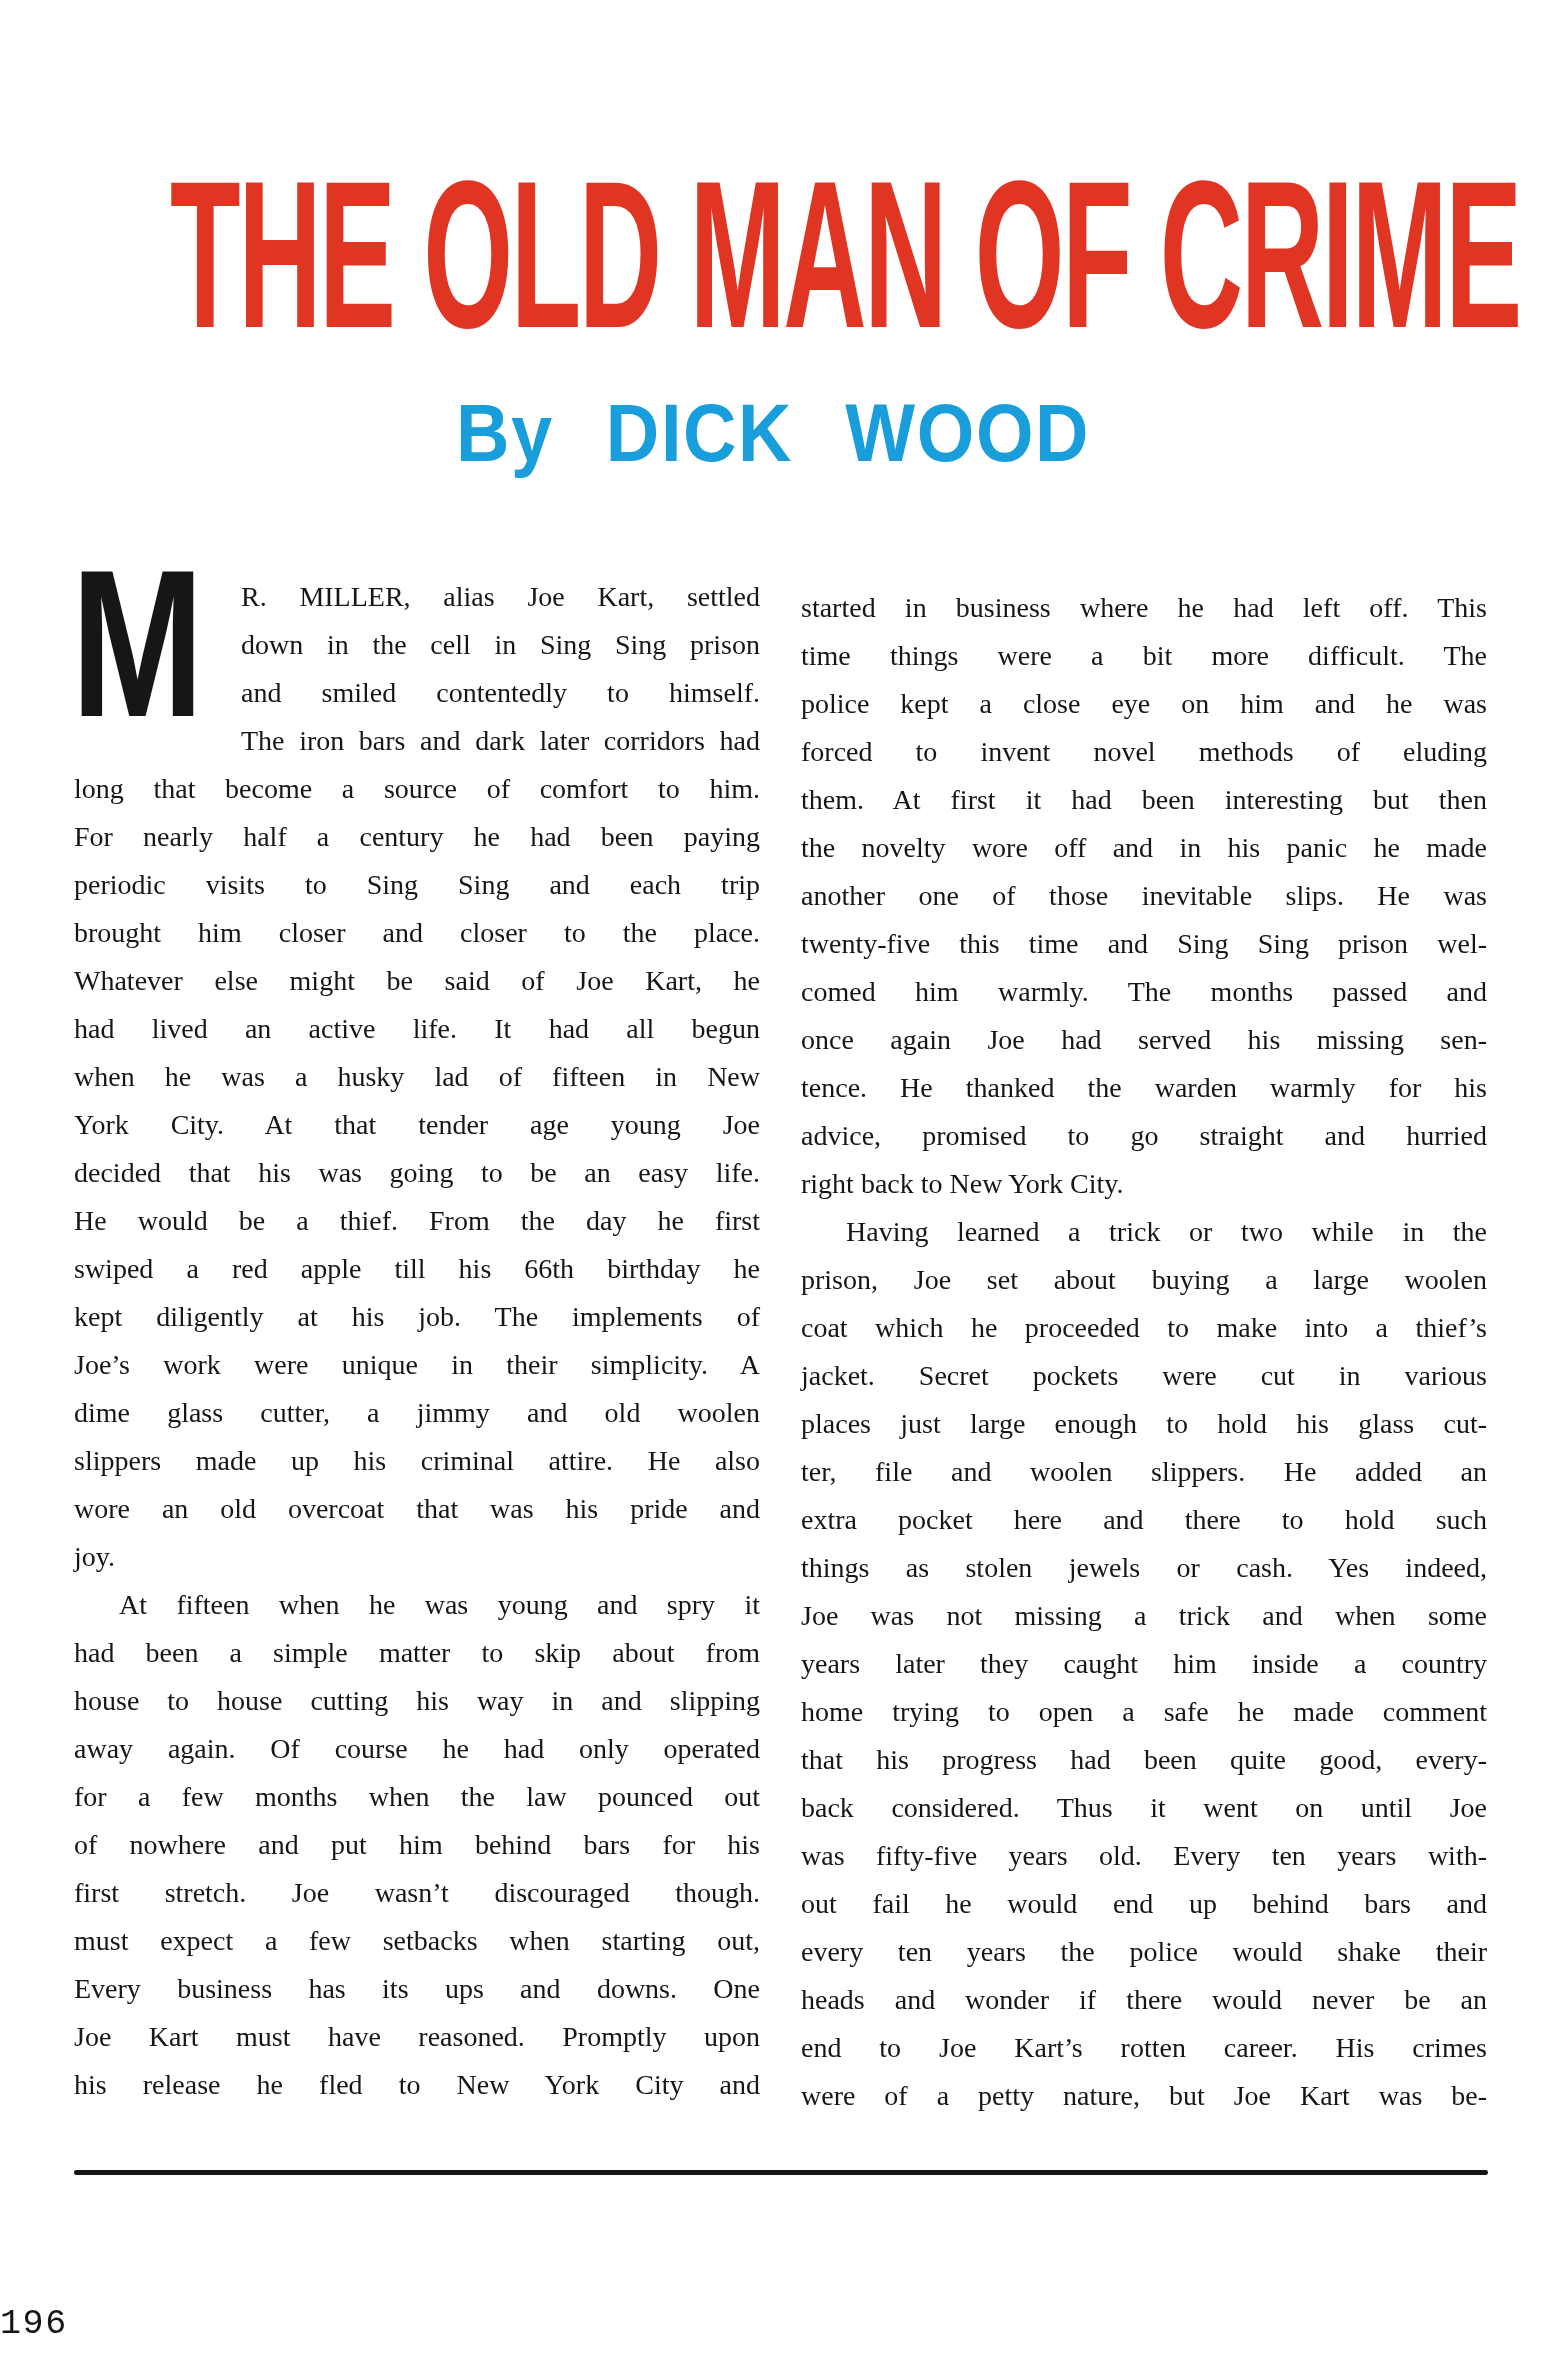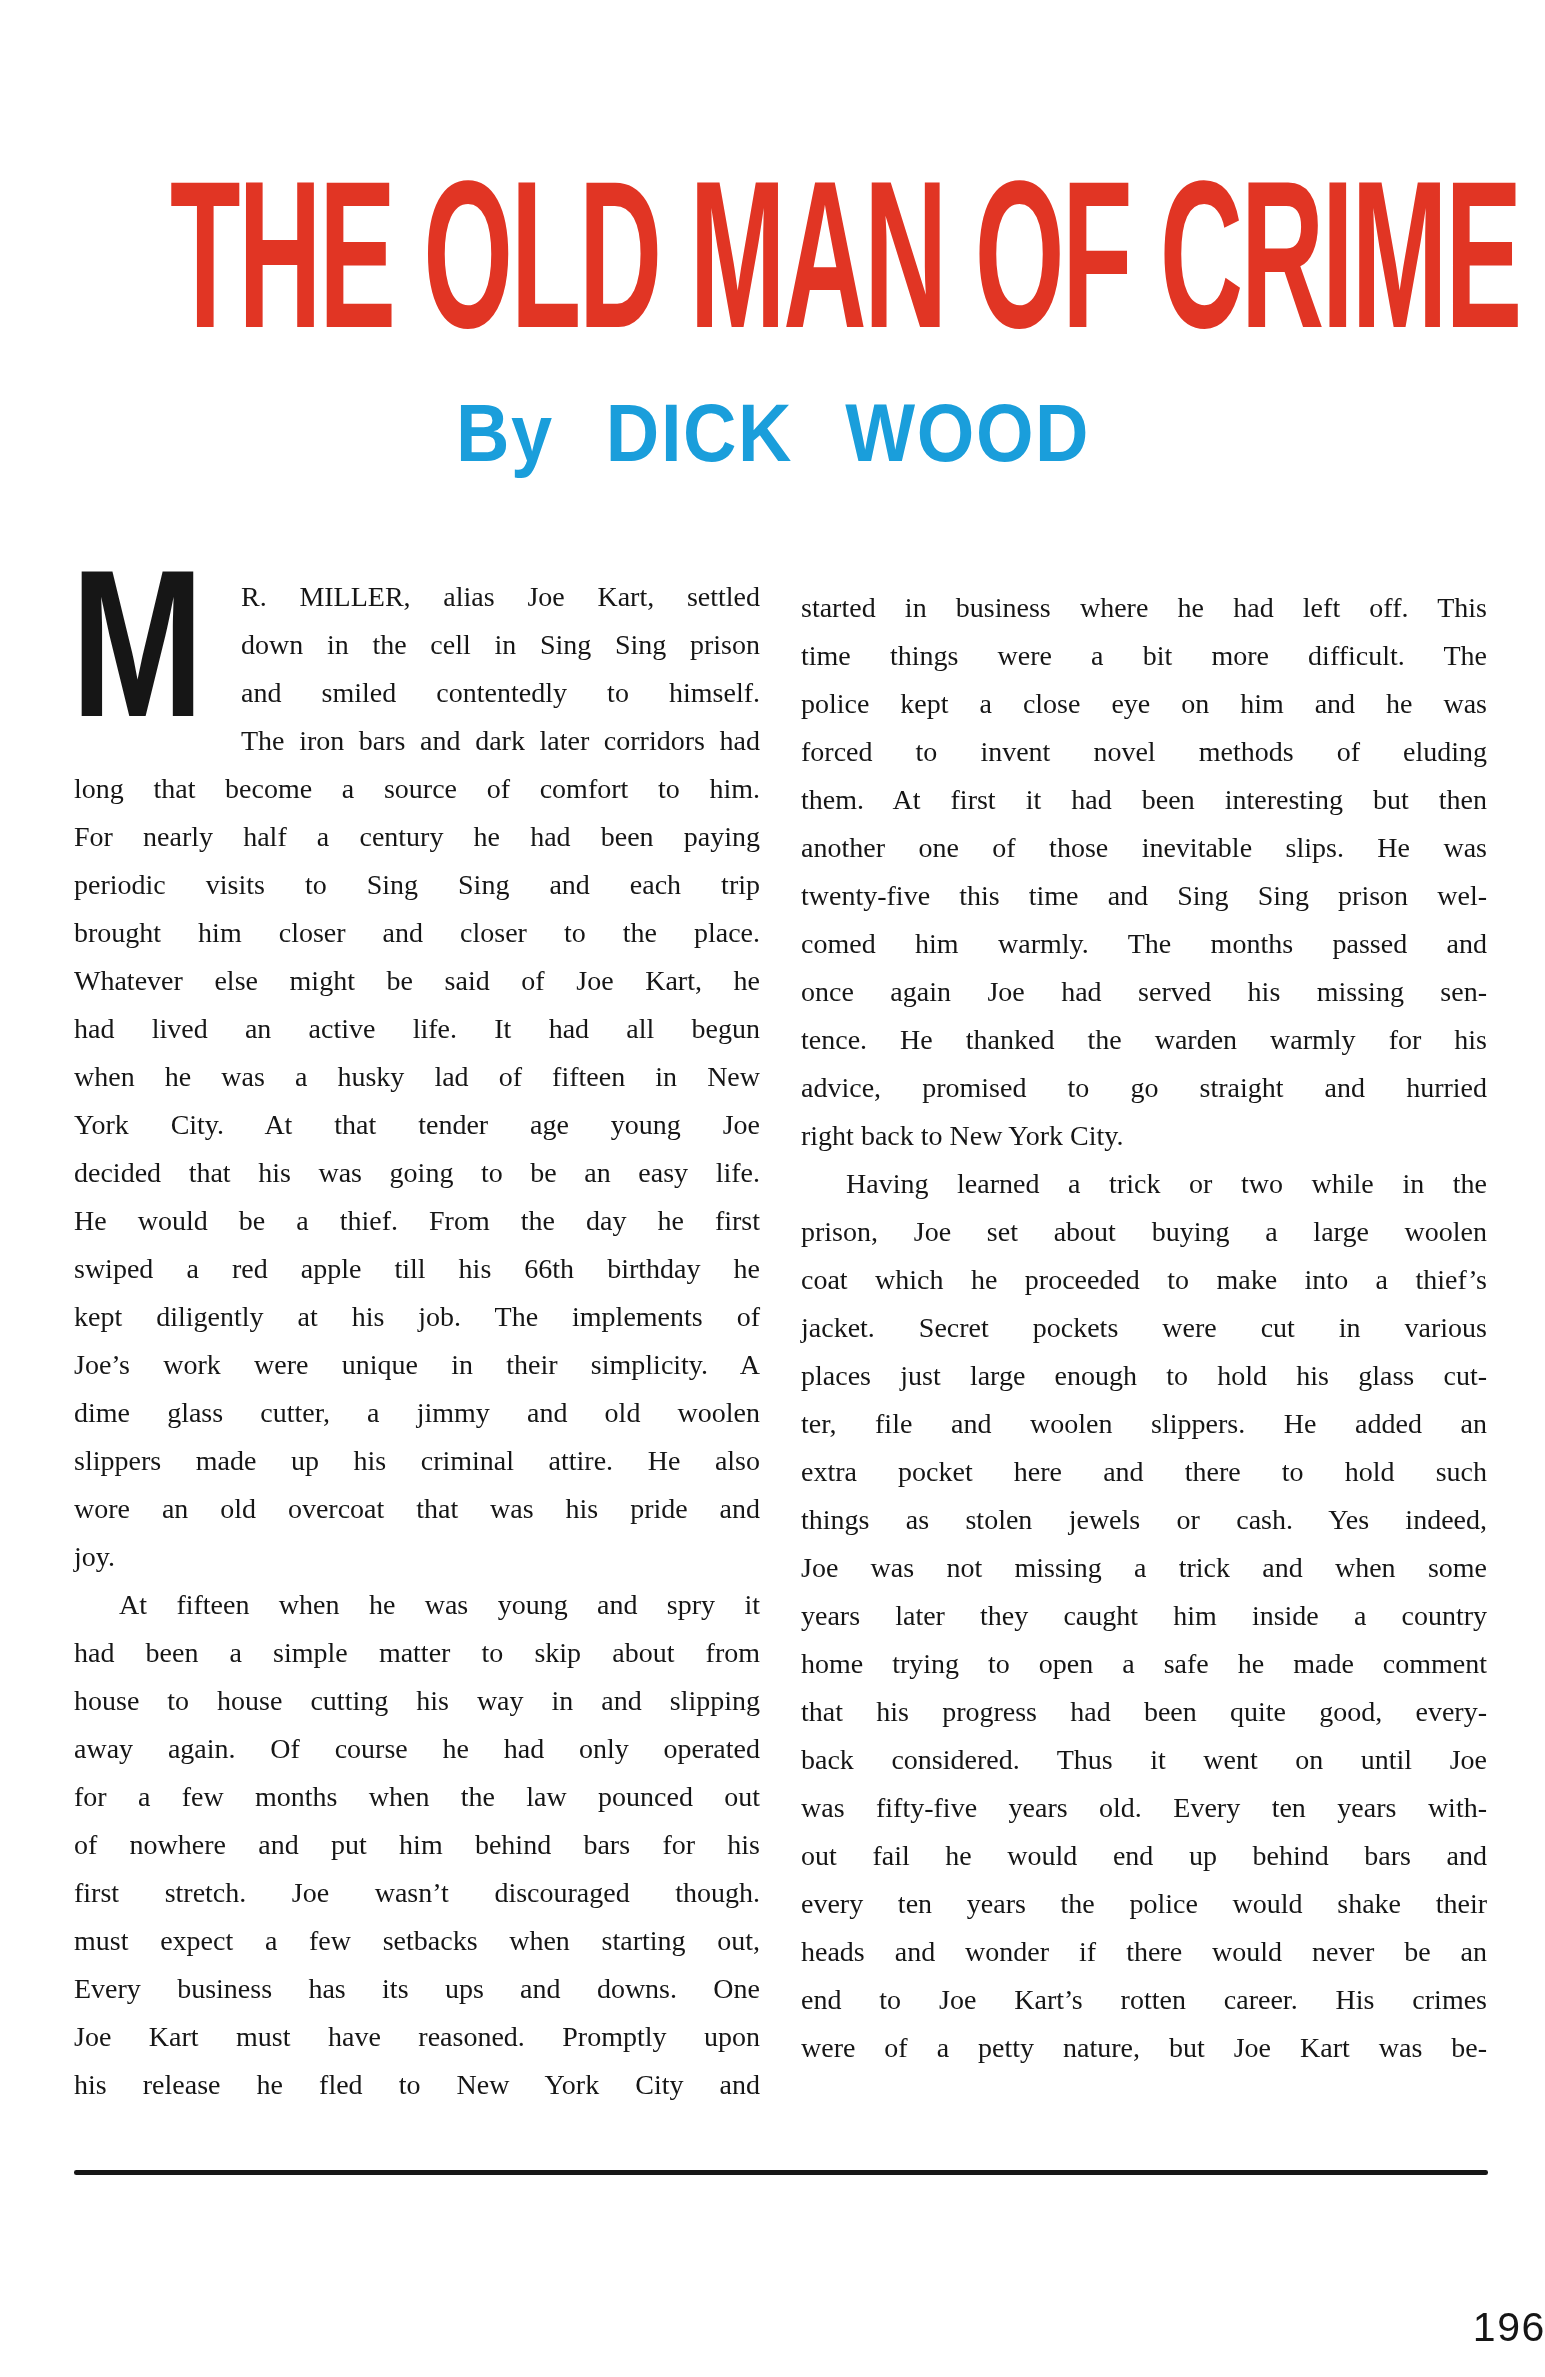--- a/index.html
+++ b/index.html
@@ -49,23 +49,23 @@
     font-weight:bold;font-size:210px;line-height:210px;
     color:var(--ink,#161616);
     transform:scale(0.76,1);transform-origin:left top;
   }
   .rule{
     position:absolute;top:2170px;left:74px;width:1414px;height:5.4px;
     background:var(--ink,#161616);border-radius:2.3px;
   }
   .page-num{
     position:absolute;top:2304px;left:0;width:100%;
-    text-align:right;
-    font-family:Liberation Sans, sans-serif;
-    font-size:41px;letter-spacing:1.6px;
+    text-align:left;
+    font-family:Liberation Mono, monospace;
+    font-size:35px;letter-spacing:1.6px;
     color:var(--ink,#161616);
   }
 </style>
 </head>
 <body style="--title-red: #e13524; --byline-blue: #1a9edb; --ink: #161616; --paper: #ffffff;">
 
 <div class="page">
 
   <h1 class="title">THE OLD MAN OF CRIME</h1>
 
@@ -110,20 +110,21 @@
         <div class="line">Joe Kart must have reasoned. Promptly upon</div>
         <div class="line">his release he fled to New York City and</div>
       </div>
     <div class="col right">
 
     <div class="line">started in business where he had left off. This</div>
         <div class="line">time things were a bit more difficult. The</div>
         <div class="line">police kept a close eye on him and he was</div>
         <div class="line">forced to invent novel methods of eluding</div>
         <div class="line">them. At first it had been interesting but then</div>
+        <div class="line">the novelty wore off and in his panic he made</div>
         <div class="line">another one of those inevitable slips. He was</div>
         <div class="line">twenty-five this time and Sing Sing prison wel-</div>
         <div class="line">comed him warmly. The months passed and</div>
         <div class="line">once again Joe had served his missing sen-</div>
         <div class="line">tence. He thanked the warden warmly for his</div>
         <div class="line">advice, promised to go straight and hurried</div>
         <div class="line para-end">right back to New York City.</div>
         <div class="line indent">Having learned a trick or two while in the</div>
         <div class="line">prison, Joe set about buying a large woolen</div>
         <div class="line">coat which he proceeded to make into a thief’s</div>

